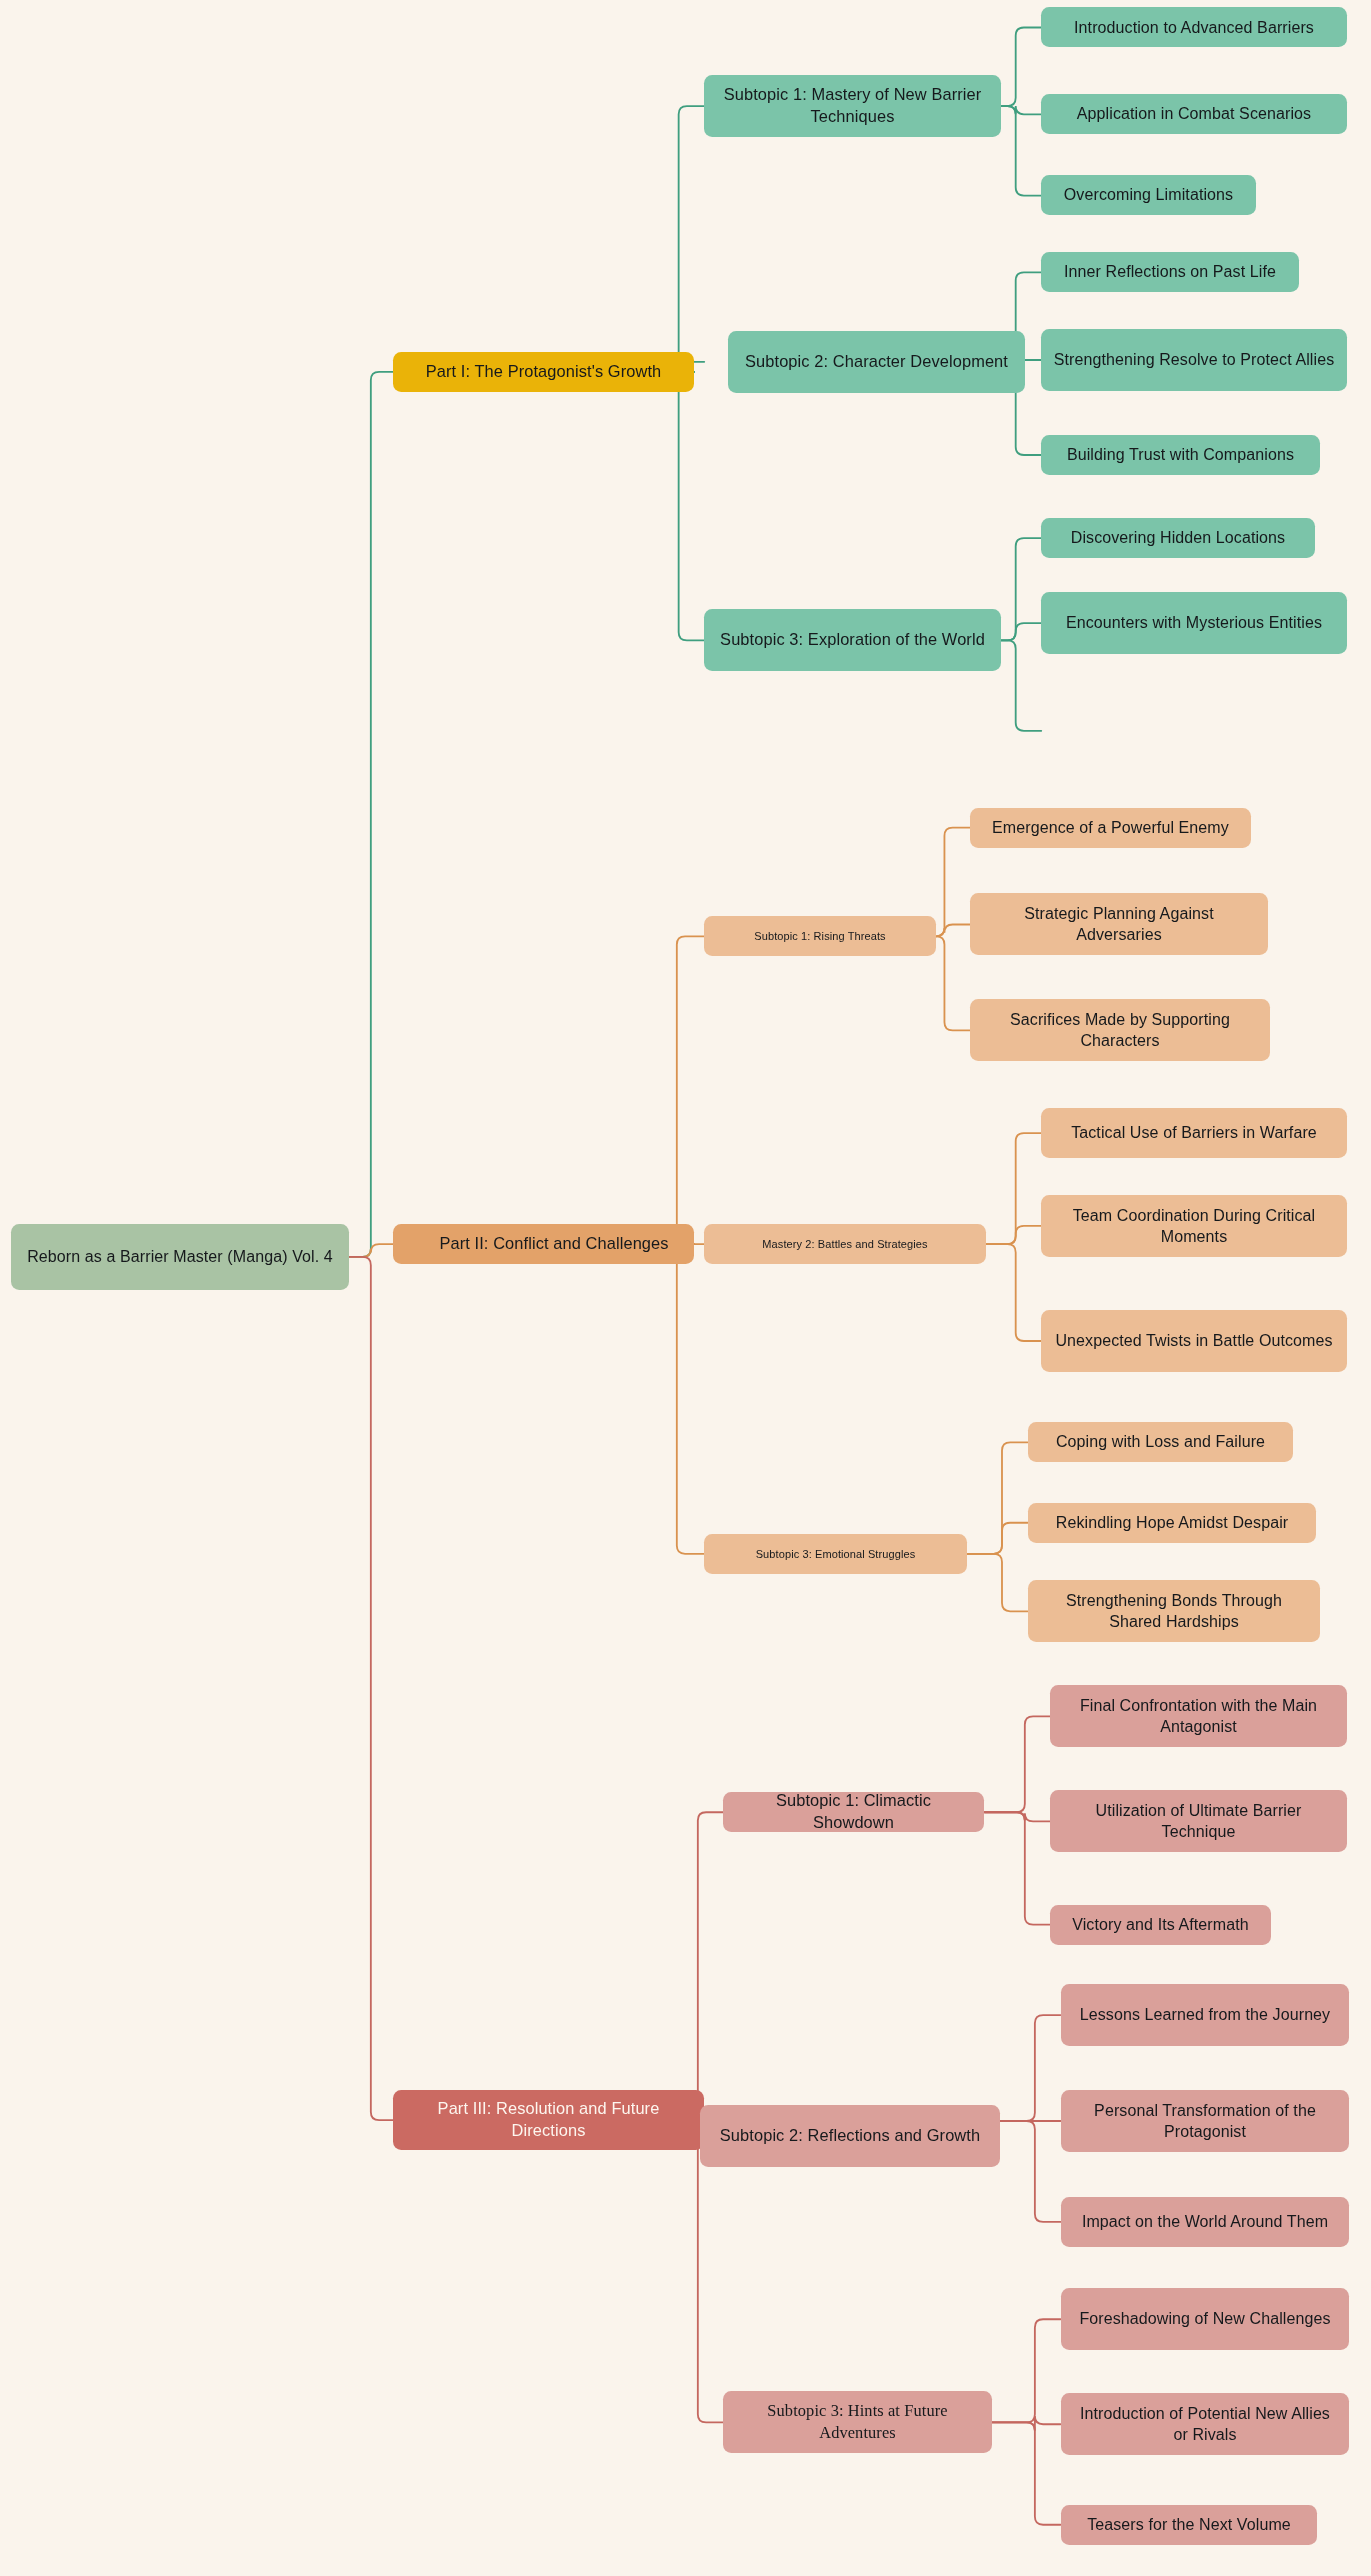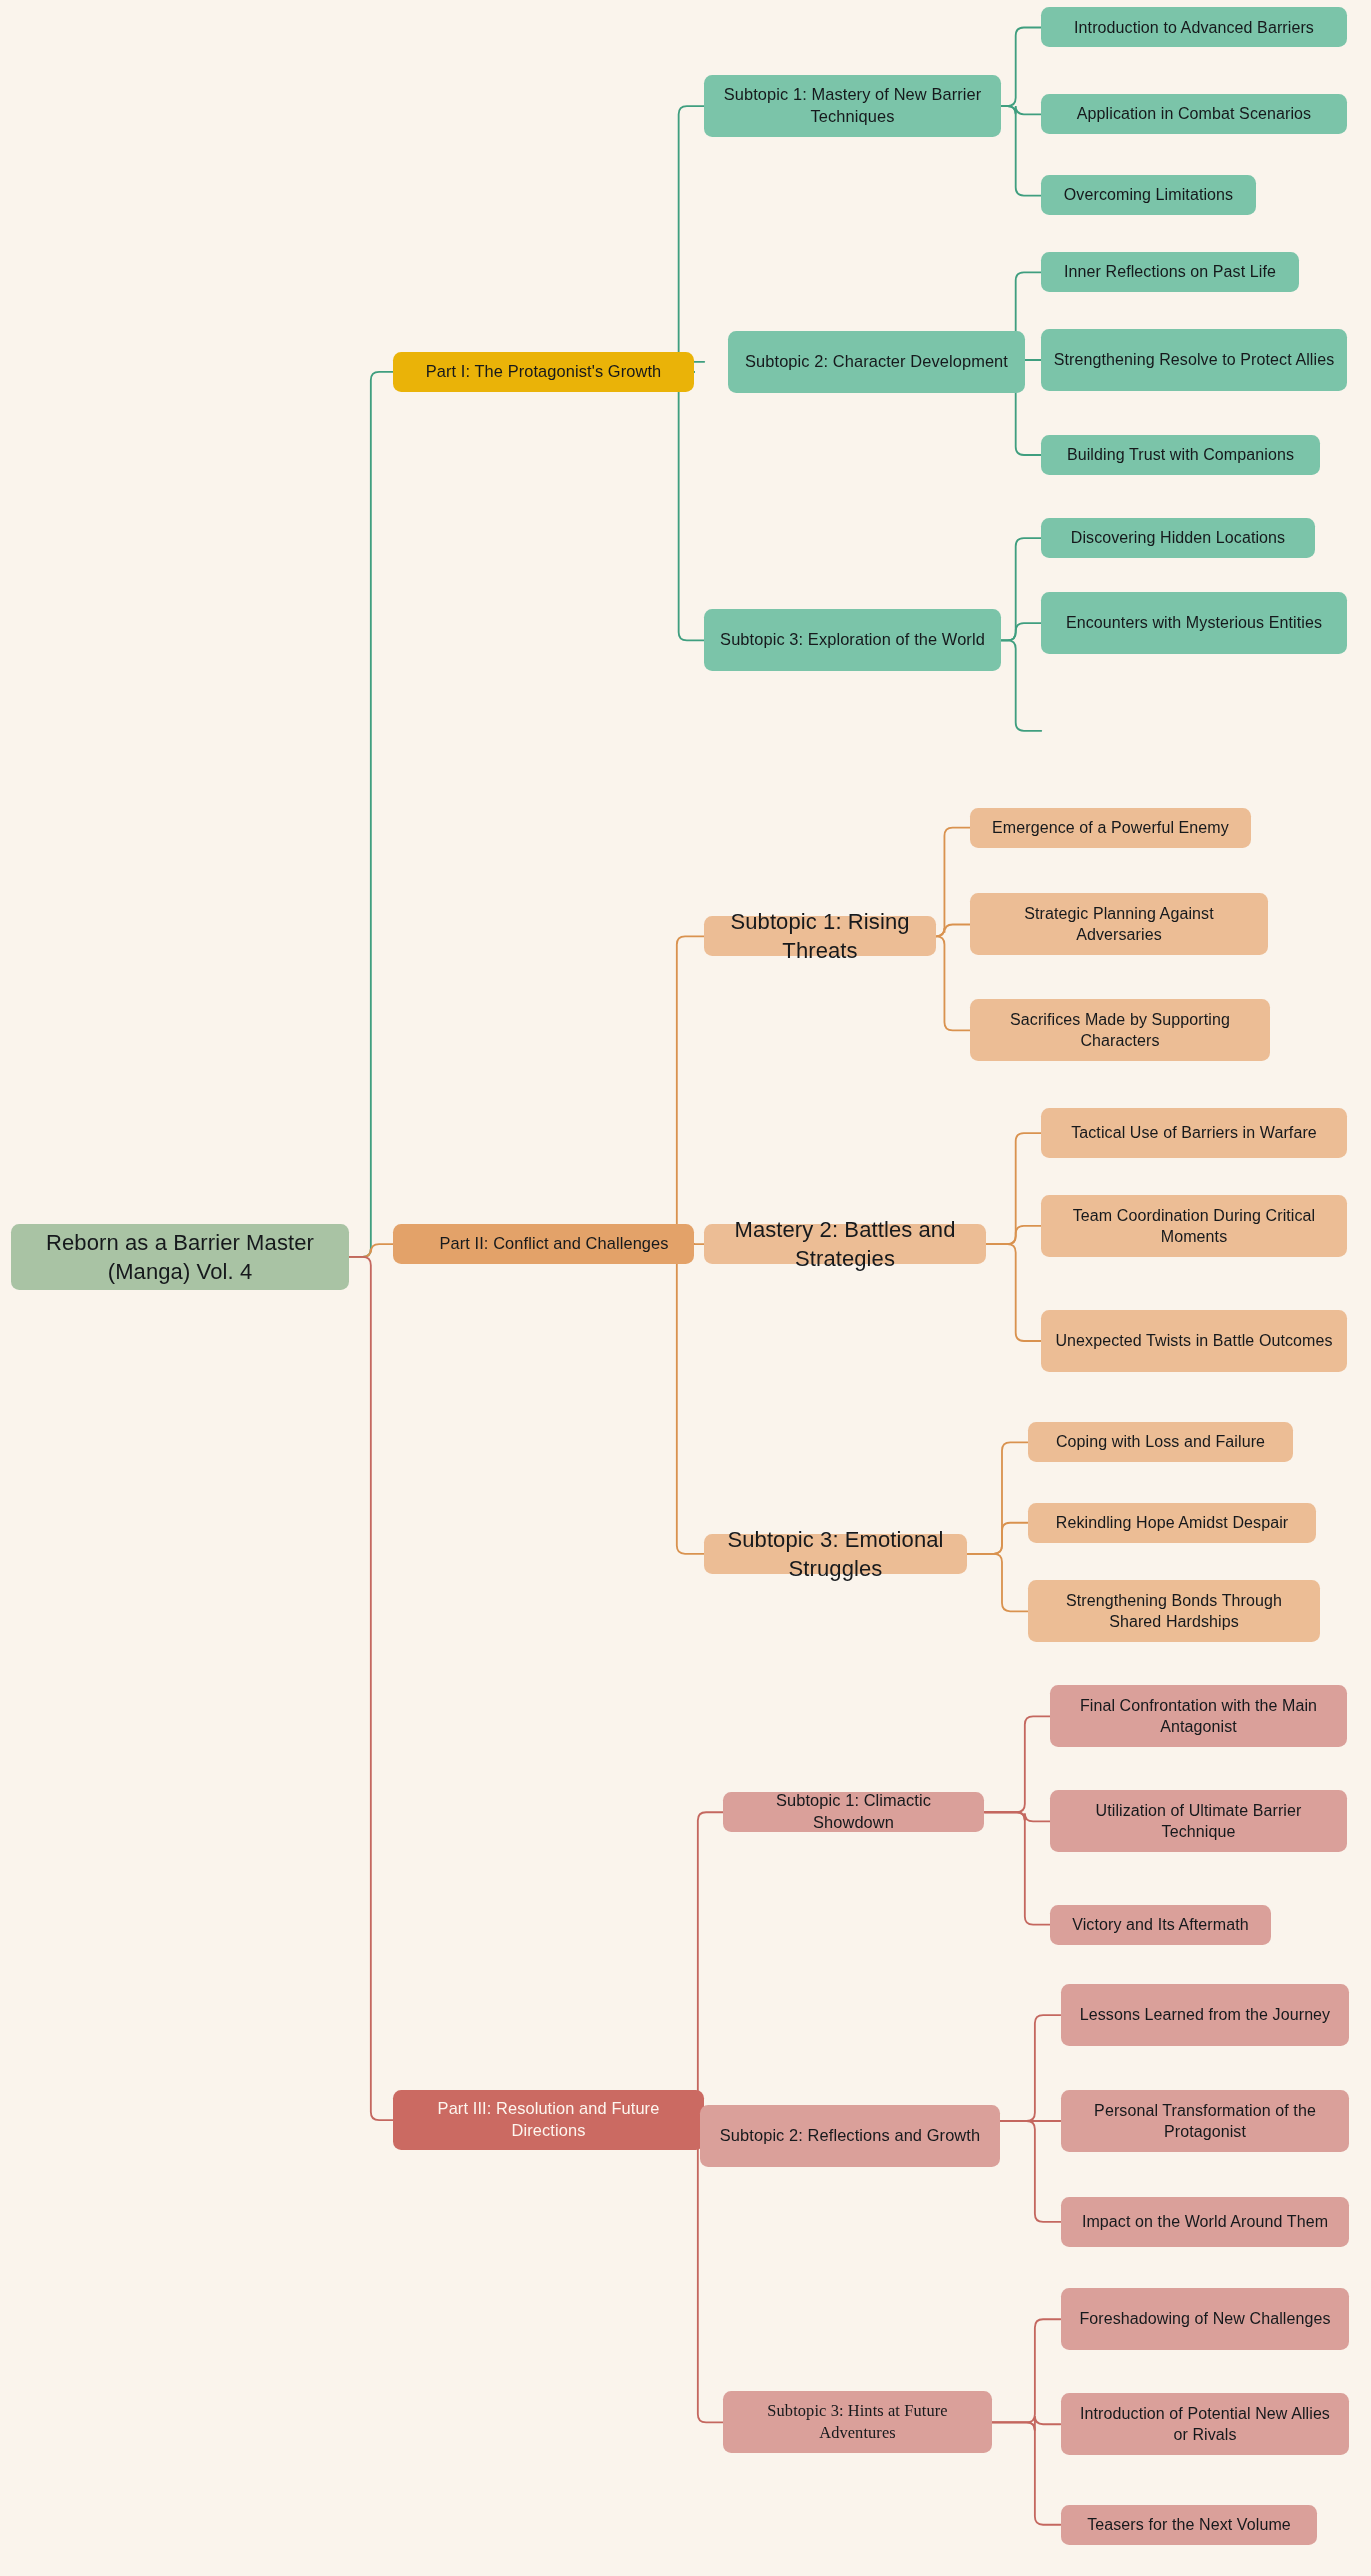--- a/index.html
+++ b/index.html
@@ -39,29 +39,29 @@
     color: #16191c;
     letter-spacing: 0.1px;
   }
   .node span {
     display: block;
     width: 100%;
   }
   
   .lvl-root {
     background: #a9c3a4;
-    font-size: 22px;
+    font-size: 16px;
   }
   
   .lvl-a-1 { background: #eab308; font-size: 16.4px; }
   .lvl-a-2 { background: #7bc4a9; font-size: 16.4px; }
   .lvl-a-3 { background: #7bc4a9; font-size: 16px; }
   
   .lvl-b-1 { background: #e3a269; font-size: 16.4px; }
-  .lvl-b-2 { background: #ecbd95; font-size: 22px; }
+  .lvl-b-2 { background: #ecbd95; font-size: 11px; }
   .lvl-b-3 { background: #ecbd95; font-size: 16px; }
   
   .lvl-c-1 { background: #cb6a62; font-size: 16.4px; color: #fdf6ef; }
   .lvl-c-2 { background: #daa09a; font-size: 16.4px; }
   .lvl-c-3 { background: #daa09a; font-size: 16px; }
 </style>
 </head>
 <body>
 
 <div id="canvas">

